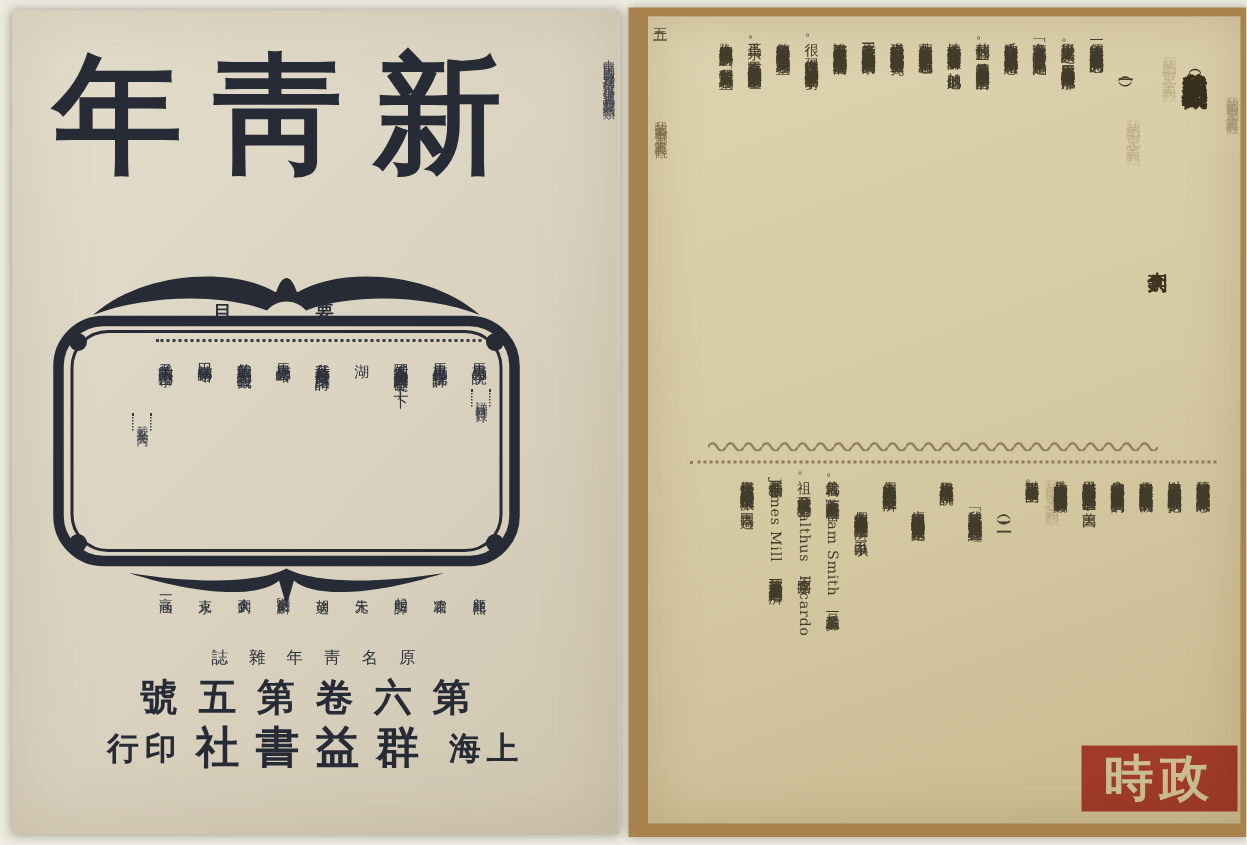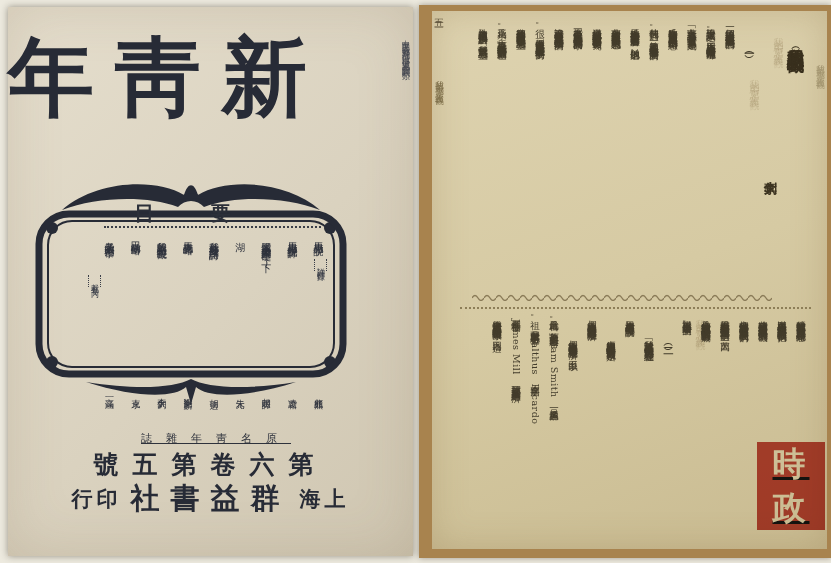--- a/index.html
+++ b/index.html
@@ -8,40 +8,40 @@
   .abs{position:absolute;}
   .rtl{direction:rtl;unicode-bidi:bidi-override;}
   .vert{writing-mode:vertical-rl;}
   .upright{text-orientation:upright;}
 
   
   .cover{left:8px;top:7px;width:405px;height:549px;
          background:linear-gradient(135deg,#e5decd 0%,#dad2bf 55%,#cfc6b1 100%);
          box-shadow:0 0 7px rgba(40,30,15,.45), inset 0 0 55px rgba(120,100,70,.18);}
   .postal{right:3px;top:26px;font-size:8px;letter-spacing:2px;color:#42454e;line-height:10px;}
-  .cover-title{left:0;right:30px;top:22px;text-align:left;font-size:86px;line-height:1.12;
+  .cover-title{left:0;right:30px;top:22px;text-align:center;font-size:86px;line-height:1.12;
                font-weight:bold;color:#272b36;letter-spacing:.24em;white-space:nowrap;}
   .lajeunesse{left:0;right:0;top:138px;text-align:center;font-size:19px;font-weight:bold;
               letter-spacing:.55em;color:#2b2f3a;font-family:"DejaVu Sans",sans-serif;}
   .frame-svg{left:16px;top:163px;width:334px;height:240px;}
-  .toc-header{left:0;right:0;top:193px;text-align:center;font-size:20px;font-weight:bold;
+  .toc-header{left:0;right:0;top:193px;text-align:center;font-size:12px;font-weight:bold;
               letter-spacing:56px;color:#2b2f39;}
   .toc-divider{left:96px;right:92px;top:219px;border-top:2px dotted #3a3e48;height:0;}
   .toc-note{font-size:8px;letter-spacing:2px;color:#3a3e48;line-height:9px;
             border-left:1px dotted #3a3e48;border-right:1px dotted #3a3e48;padding:2px 1px;}
   .note-r{right:86px;top:252px;}
   .note-l{left:80px;top:268px;}
   .toc-cols{left:94px;right:88px;top:227px;height:160px;display:flex;
             flex-direction:row-reverse;justify-content:space-between;}
   .toc-col{display:flex;flex-direction:column;align-items:center;height:100%;}
   .toc-t{writing-mode:vertical-rl;text-orientation:upright;font-size:10px;
          letter-spacing:1px;color:#2e323c;}
   .toc-a{writing-mode:vertical-rl;text-orientation:upright;font-size:9px;
          letter-spacing:1px;color:#2e323c;margin-top:auto;}
-  .orig-name{left:11px;right:0;top:424px;text-align:center;font-size:11px;letter-spacing:14px;color:#2e323c;text-decoration:underline;}
+  .orig-name{left:11px;right:0;top:424px;text-align:center;font-size:11px;letter-spacing:14px;color:#2e323c;}
   .issue-line{left:0;right:0;top:441px;text-align:center;font-size:25px;font-weight:bold;
               letter-spacing:14px;color:#272b36;}
   .pub-line{left:0;right:0;top:472px;display:flex;flex-direction:row-reverse;
             justify-content:center;align-items:center;gap:9px;color:#272b36;}
   .pub-city,.pub-suffix{font-size:21px;font-weight:bold;letter-spacing:4px;}
   .pub-main{font-size:29px;font-weight:bold;letter-spacing:11px;}
 
   
   .article{left:419px;top:5px;width:412px;height:553px;background:#a8834e;
            box-shadow:0 0 6px rgba(40,30,15,.4);}
@@ -57,21 +57,21 @@
   .reg-bot{top:296px;right:16px;left:28px;height:252px;border-top:2px dotted #8d7e58;padding-top:4px;}
   .vcol{font-size:9.5px;line-height:19px;letter-spacing:.5px;color:#433c2b;}
   .vcol-title{font-size:17px;font-weight:bold;line-height:30px;padding-top:14px;color:#382f1d;letter-spacing:1px;}
   .vcol-title .part{font-size:9px;letter-spacing:0;}
   .vcol-author{font-size:13px;font-weight:bold;line-height:22px;padding-top:150px;color:#3d3421;}
   .vcol-marker{padding-top:26px;font-size:10px;font-weight:bold;}
   .ind{padding-top:20px;}
   .wavy{left:40px;right:28px;top:281px;height:9px;}
   .pagenum{left:10px;top:412px;writing-mode:vertical-rl;text-orientation:upright;
            font-size:9.5px;letter-spacing:3px;color:#5c5139;}
-  .stamp{right:2px;bottom:16px;width:68px;mix-blend-mode:multiply;opacity:.9;text-decoration:underline;}
+  .stamp{right:2px;bottom:5px;width:104px;mix-blend-mode:multiply;opacity:.9;}
   .stamp-row{background:#c23b2e;color:#fff;text-align:center;font-weight:bold;
              font-family:"DejaVu Sans",sans-serif;margin-bottom:3px;}
   .stamp-r1{font-size:33px;line-height:44px;letter-spacing:4px;}
   .stamp-r2{font-size:23px;line-height:36px;letter-spacing:2px;}
 </style>
 </head>
 <body>
 
 <div class="shot">
 

